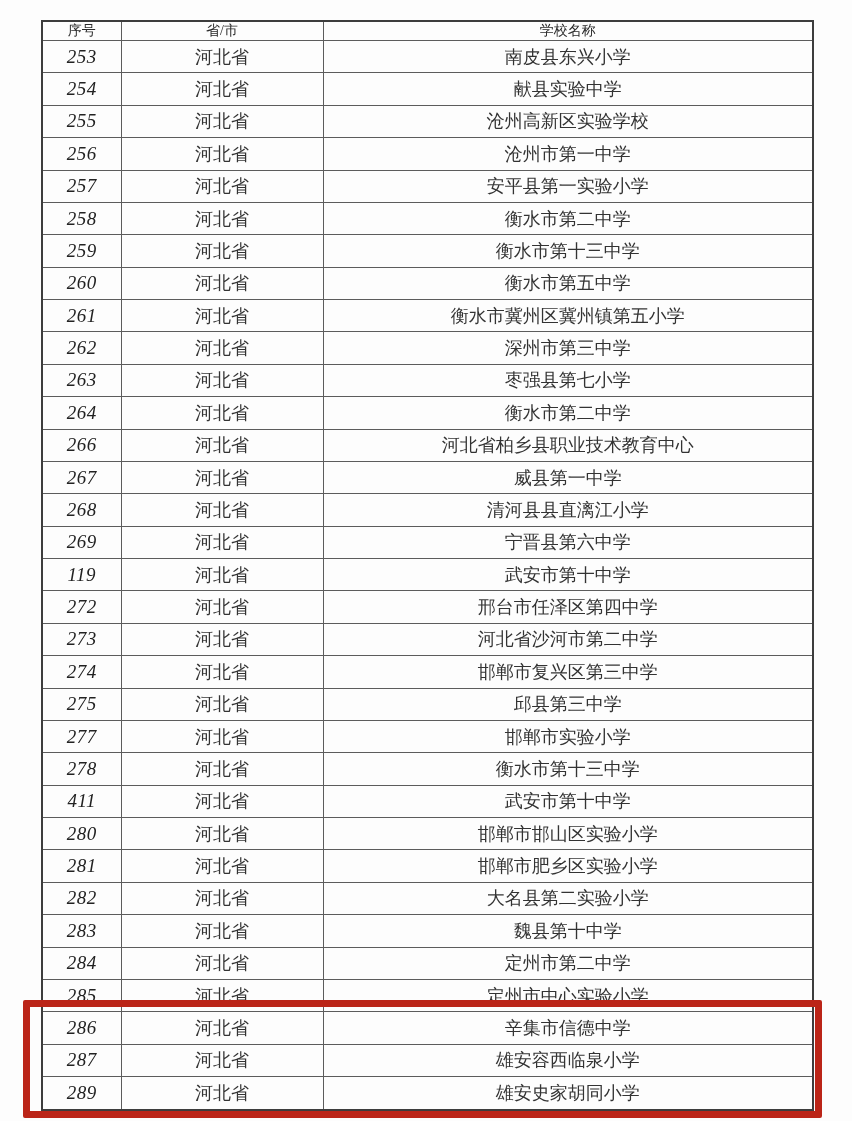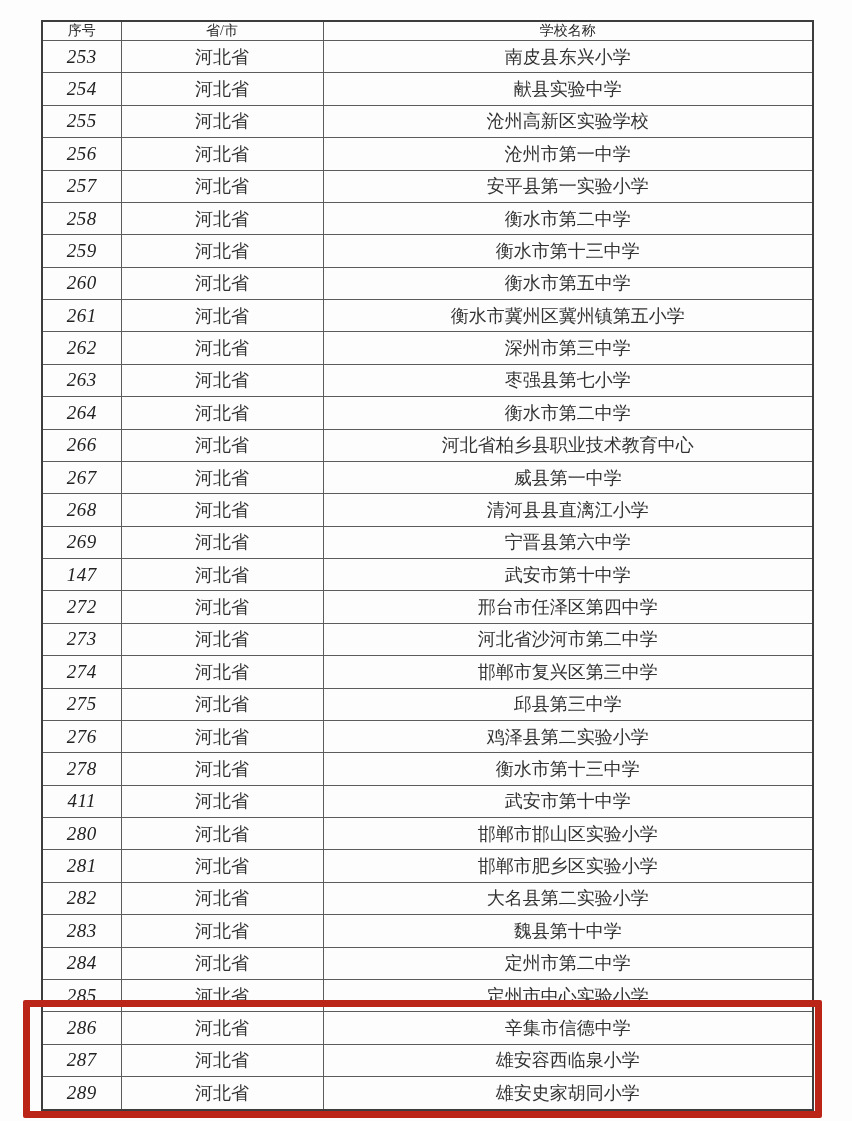--- a/index.html
+++ b/index.html
@@ -161,21 +161,21 @@
     <td class="cell-no">268</td>
     <td class="cell-province">河北省</td>
     <td class="cell-school">清河县县直漓江小学</td>
   </tr>
         <tr>
     <td class="cell-no">269</td>
     <td class="cell-province">河北省</td>
     <td class="cell-school">宁晋县第六中学</td>
   </tr>
         <tr>
-    <td class="cell-no">147</td>
+    <td class="cell-no">119</td>
     <td class="cell-province">河北省</td>
     <td class="cell-school">武安市第十中学</td>
   </tr>
         <tr>
     <td class="cell-no">272</td>
     <td class="cell-province">河北省</td>
     <td class="cell-school">邢台市任泽区第四中学</td>
   </tr>
         <tr>
     <td class="cell-no">273</td>
@@ -186,23 +186,23 @@
     <td class="cell-no">274</td>
     <td class="cell-province">河北省</td>
     <td class="cell-school">邯郸市复兴区第三中学</td>
   </tr>
         <tr>
     <td class="cell-no">275</td>
     <td class="cell-province">河北省</td>
     <td class="cell-school">邱县第三中学</td>
   </tr>
         <tr>
-    <td class="cell-no">276</td>
-    <td class="cell-province">河北省</td>
-    <td class="cell-school">鸡泽县第二实验小学</td>
+    <td class="cell-no">277</td>
+    <td class="cell-province">河北省</td>
+    <td class="cell-school">邯郸市实验小学</td>
   </tr>
         <tr>
     <td class="cell-no">278</td>
     <td class="cell-province">河北省</td>
     <td class="cell-school">衡水市第十三中学</td>
   </tr>
         <tr>
     <td class="cell-no">411</td>
     <td class="cell-province">河北省</td>
     <td class="cell-school">武安市第十中学</td>

